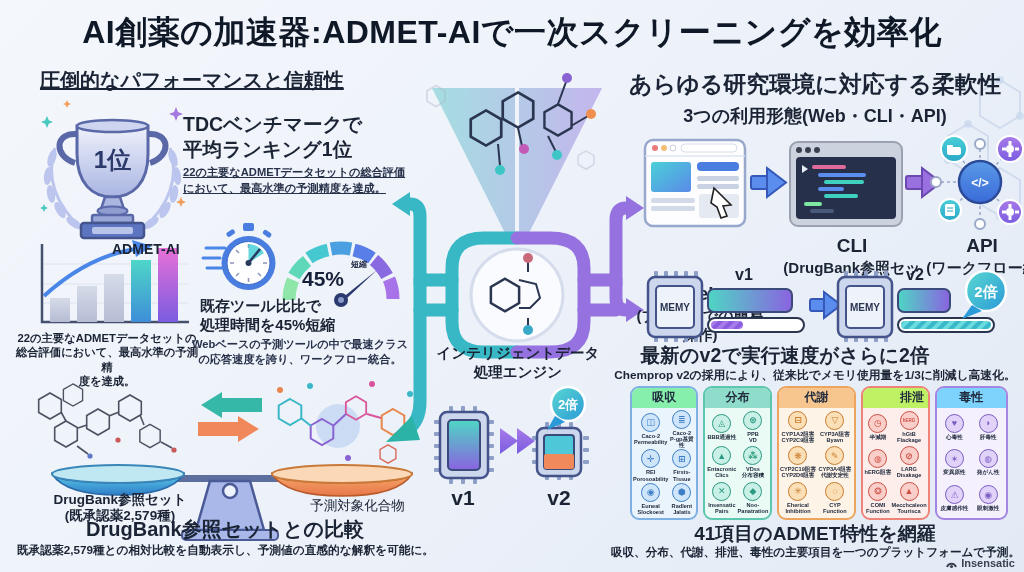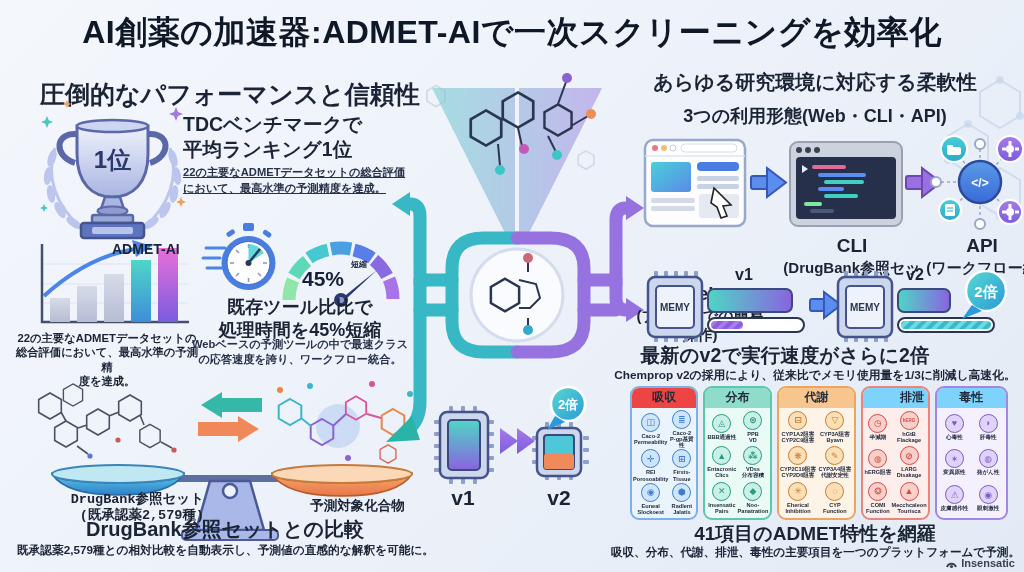--- a/index.html
+++ b/index.html
@@ -1,31 +1,31 @@
 <!DOCTYPE html>
 <html><head>
 <meta charset="utf-8">
 <style>
   html,body{margin:0;padding:0;background:#dde5f0;}
   .canvas{position:relative;width:1024px;height:572px;overflow:hidden;
     background:linear-gradient(135deg,#f4f7fc 0%,#ecf1f9 55%,#e2eaf5 100%);
     font-family:"Liberation Sans","DejaVu Sans",sans-serif;color:#1b2435;}
   .t{position:absolute;white-space:pre-line;}
   .title{top:11px;left:0;width:1024px;text-align:center;font-size:32px;font-weight:900;letter-spacing:.5px;color:#0f1826;}
-  .h-left{left:40px;top:78px;font-size:25px;font-weight:900;}
-  .h-right{left:615px;top:69px;width:400px;text-align:center;font-size:20px;font-weight:900;}
+  .h-left{left:40px;top:67px;font-size:20px;font-weight:900;text-decoration:underline;}
+  .h-right{left:615px;top:69px;width:400px;text-align:center;font-size:23px;font-weight:900;}
   .sub-right{left:615px;top:104px;width:400px;text-align:center;font-size:18px;font-weight:900;}
   .tdc-h{left:183px;top:112px;font-size:19.5px;font-weight:900;line-height:1.28;}
   .tdc-b{left:183px;top:165px;width:245px;font-size:11.2px;font-weight:700;line-height:1.4;color:#27314a;text-decoration:underline;}
   .chart-lb{left:112px;top:241px;font-size:14px;font-weight:900;}
   .chart-cap{left:12px;top:331px;width:190px;text-align:center;font-size:11.3px;font-weight:800;line-height:1.28;}
-  .speed-h{left:200px;top:296px;width:200px;text-align:center;font-size:18px;font-weight:900;line-height:1.28;}
+  .speed-h{left:200px;top:296px;width:200px;text-align:left;font-size:15px;font-weight:900;line-height:1.28;}
   .speed-b{left:191px;top:337px;width:218px;text-align:center;font-size:11.2px;font-weight:700;line-height:1.35;color:#27314a;}
-  .db-l{left:36px;top:492px;width:168px;text-align:right;font-size:13.5px;font-weight:800;line-height:1.2;font-family:Liberation Mono, monospace;}
-  .db-r{left:290px;top:497px;width:135px;text-align:center;font-size:13.5px;font-weight:700;}
+  .db-l{left:36px;top:492px;width:168px;text-align:center;font-size:13.5px;font-weight:800;line-height:1.2;}
+  .db-r{left:290px;top:497px;width:135px;text-align:center;font-size:13.5px;font-weight:400;}
   .db-h{left:55px;top:516px;width:340px;text-align:center;font-size:20px;font-weight:900;}
   .db-b{left:8px;top:543px;width:435px;text-align:center;font-size:11.7px;font-weight:700;}
   .engine-lb{left:428px;top:344px;width:180px;text-align:center;font-size:14.5px;font-weight:800;line-height:1.3;}
   .v1c{left:437px;top:486px;width:52px;text-align:center;font-size:21px;font-weight:900;}
   .v2c{left:533px;top:486px;width:52px;text-align:center;font-size:21px;font-weight:900;}
   .mode-lb{position:absolute;text-align:center;}
   .mode-name{font-size:19px;font-weight:900;line-height:1.1;}
   .mode-desc{font-size:15px;font-weight:800;margin-top:2px;}
   .memv{position:absolute;width:56px;text-align:center;font-size:16px;font-weight:900;}
   .v2h{left:585px;top:342px;width:400px;text-align:center;font-size:19.5px;font-weight:900;}
@@ -314,20 +314,22 @@
     <g stroke="#2a3550" stroke-width="2" fill="none">
       <use href="#hx" transform="translate(127,237) scale(1.25)"></use>
       <path d="M 141,222 L 158,226 L 162,240 L 152,250 L 141,250"></path>
       <line x1="150" y1="214" x2="150" y2="204"></line>
       <line x1="150" y1="260" x2="150" y2="268"></line>
     </g>
     <circle cx="150" cy="200" r="5" fill="#c96a7a"></circle>
     <circle cx="150" cy="272" r="5" fill="#3aa8c8"></circle>
   </svg>
 
+  <div class="t engine-lb">インテリジェントデータ
+処理エンジン</div>
 
   <svg style="left:425px;top:378px;" width="200" height="115" viewBox="0 0 200 115">
     <defs>
       <linearGradient id="chipG1" x1="0" y1="0" x2="0" y2="1">
           <stop offset="0" stop-color="#4ed6c4"></stop>
           <stop offset="1" stop-color="#8a63e0"></stop>
         </linearGradient>
       <linearGradient id="purpG" x1="0" y1="0" x2="0" y2="1">
           <stop offset="0" stop-color="#a87be8"></stop>
           <stop offset="1" stop-color="#7a5ce0"></stop>
@@ -567,21 +569,21 @@
     <text class="svgtext" x="376" y="32" text-anchor="middle" font-size="15" font-weight="900" fill="#ffffff">2倍</text>
   </svg>
   <div class="t memv" style="left:716px;top:266px;">v1</div>
   <div class="t memv" style="left:887px;top:266px;">v2</div>
 
   <div class="t v2h">最新のv2で実行速度がさらに2倍</div>
   <div class="t v2b">Chemprop v2の採用により、従来比でメモリ使用量を1/3に削減し高速化。</div>
 
   <div class="grid">
       <div class="acard" style="background: rgb(234, 244, 253); border-color: rgb(127, 176, 228); flex: 1 1 0%;">
-        <div class="ahead" style="background: #ef4444;">吸収</div>
+        <div class="ahead" style="background: #86efac;">吸収</div>
         <div class="abody">
           <div class="acell">
             <div class="aicon" style="background: rgb(207, 230, 250); border-color: rgb(62, 127, 200); color: rgb(62, 127, 200);">◫</div>
             <div class="albl">Caco-2
 Permeability</div>
           </div>
           <div class="acell">
             <div class="aicon" style="background: rgb(207, 230, 250); border-color: rgb(62, 127, 200); color: rgb(62, 127, 200);">≣</div>
             <div class="albl">Caco-2
 P-gp基質性</div>
@@ -671,21 +673,21 @@
 Inhibition</div>
           </div>
           <div class="acell">
             <div class="aicon" style="background: rgb(251, 223, 182); border-color: rgb(200, 124, 48); color: rgb(200, 124, 48);">◌</div>
             <div class="albl">CYP
 Function</div>
           </div>
         </div>
       </div>
       <div class="acard" style="background: rgb(253, 238, 236); border-color: rgb(238, 131, 122); flex: 1 1 0%;">
-        <div class="ahead" style="background: #7dd3fc; padding-left: 33px;">排泄</div>
+        <div class="ahead" style="background: #bef264; padding-left: 33px;">排泄</div>
         <div class="abody">
           <div class="acell">
             <div class="aicon" style="background: rgb(251, 207, 201); border-color: rgb(204, 78, 68); color: rgb(204, 78, 68);">◷</div>
             <div class="albl">半減期</div>
           </div>
           <div class="acell">
             <div class="aicon" style="background: rgb(251, 207, 201); border-color: rgb(204, 78, 68); color: rgb(204, 78, 68); font-size: 4.5px;">hERG</div>
             <div class="albl">hGtB
 Flackage</div>
           </div>

